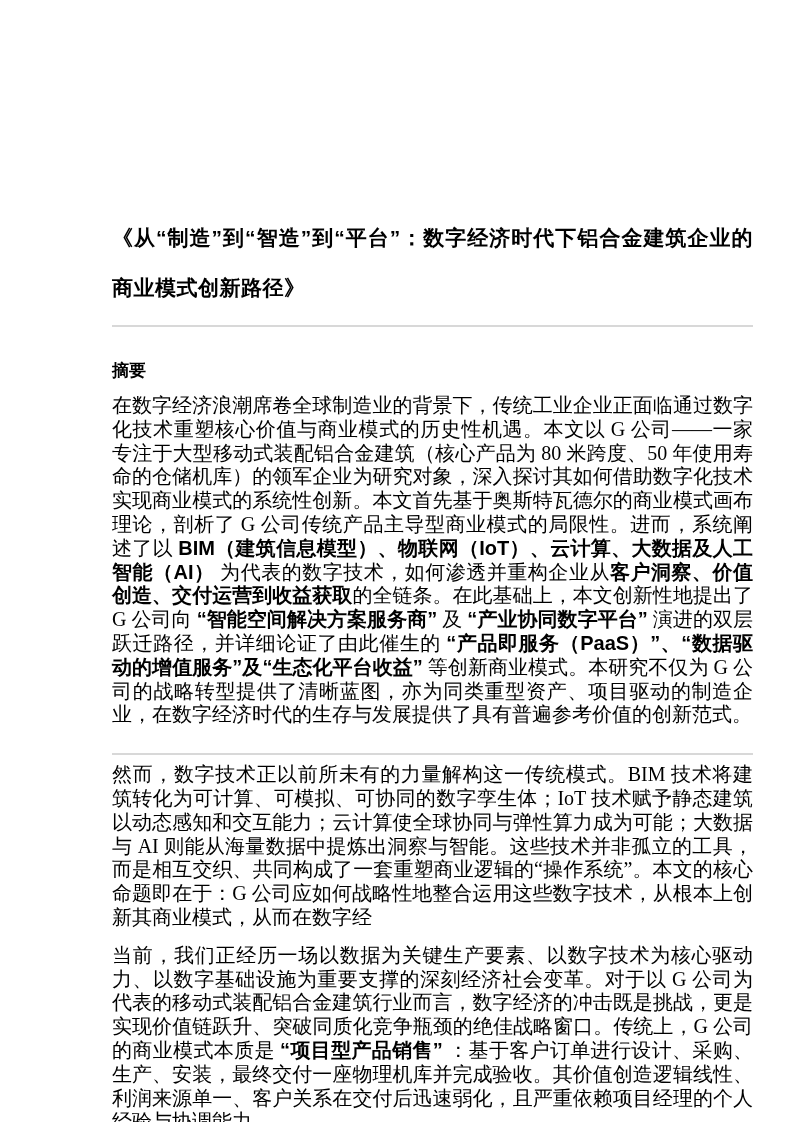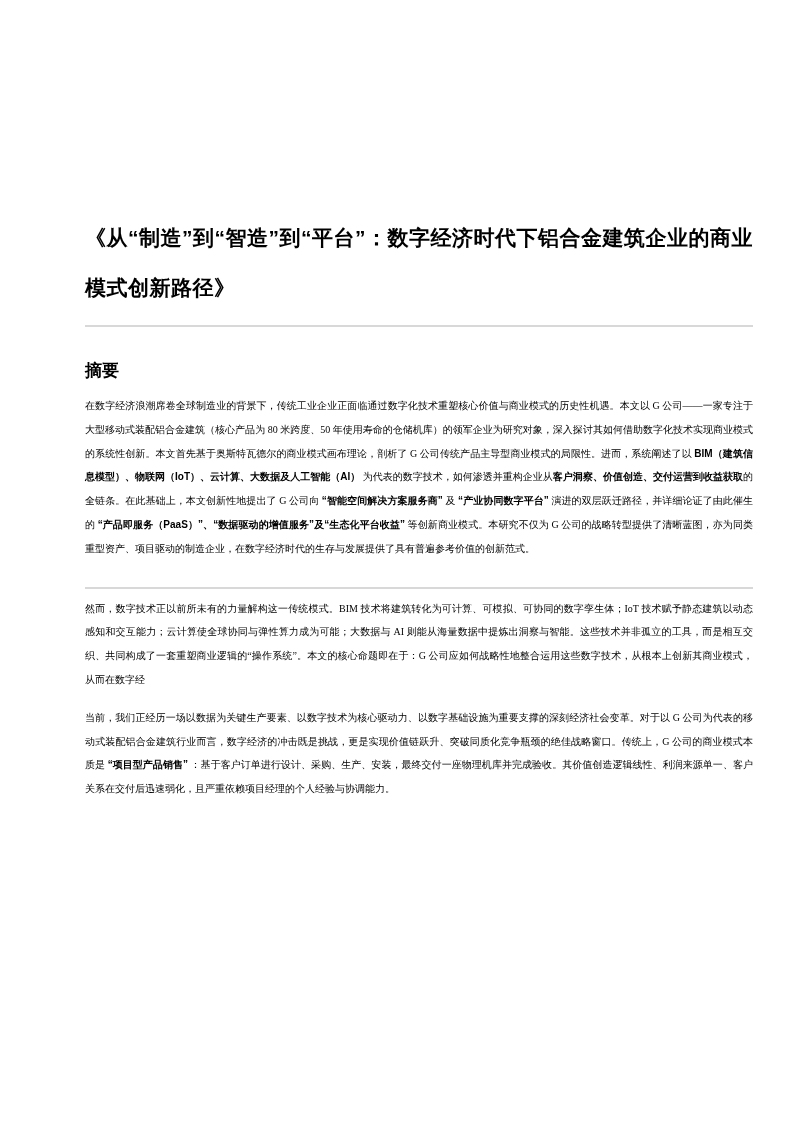--- a/index.html
+++ b/index.html
@@ -7,21 +7,21 @@
     padding: 0;
     background: #ffffff;
   }
   .page {
     position: relative;
     width: 793px;
     height: 1122px;
     box-sizing: border-box;
     background: #ffffff;
     color: #000000;
-    padding: 213px 40px 0 85px;
+    padding: 213px 40px 0 112px;
     overflow: hidden;
     font-family: "Liberation Serif", "DejaVu Serif", serif;
   }
   .title {
     font-family: "Liberation Sans", "DejaVu Sans", sans-serif;
     font-size: 21px;
     font-weight: bold;
     line-height: 50px;
     letter-spacing: 0.5px;
     margin: 0 0 0 0;
@@ -33,21 +33,21 @@
     background: #d8d8d8;
     margin: 12px 0 0 0;
   }
   .abstract-heading {
     font-family: Liberation Mono, monospace;
     font-size: 17px;
     font-weight: bold;
     margin: 32px 0 12px 0;
   }
   .para {
-    font-size: 10px;
+    font-size: 20px;
     line-height: 23.8px;
     text-align: justify;
     margin: 8px 0 14px 0;
   }
   .para strong, .keywords-label {
     font-weight: bold;
     font-family: "Liberation Sans", "DejaVu Sans", sans-serif;
   }
   .keywords {
     margin-top: 16px;

